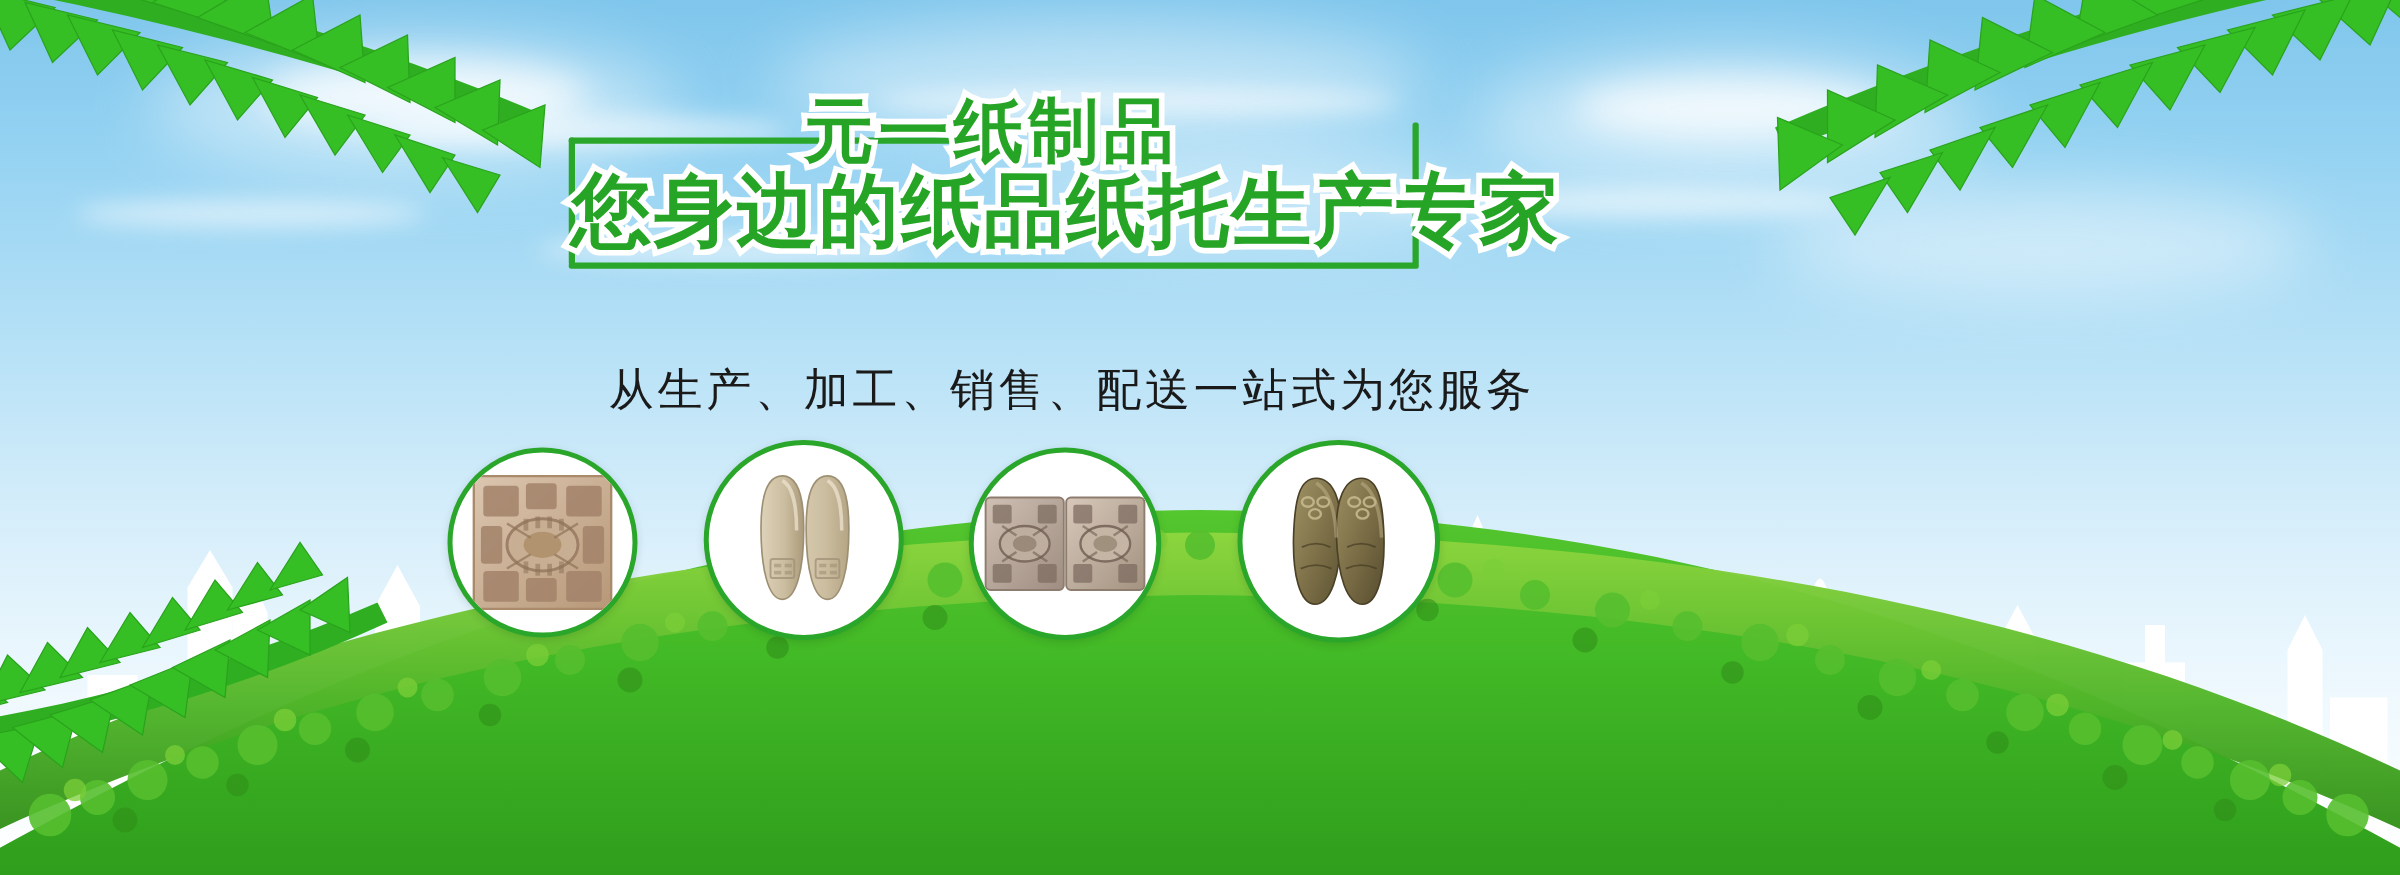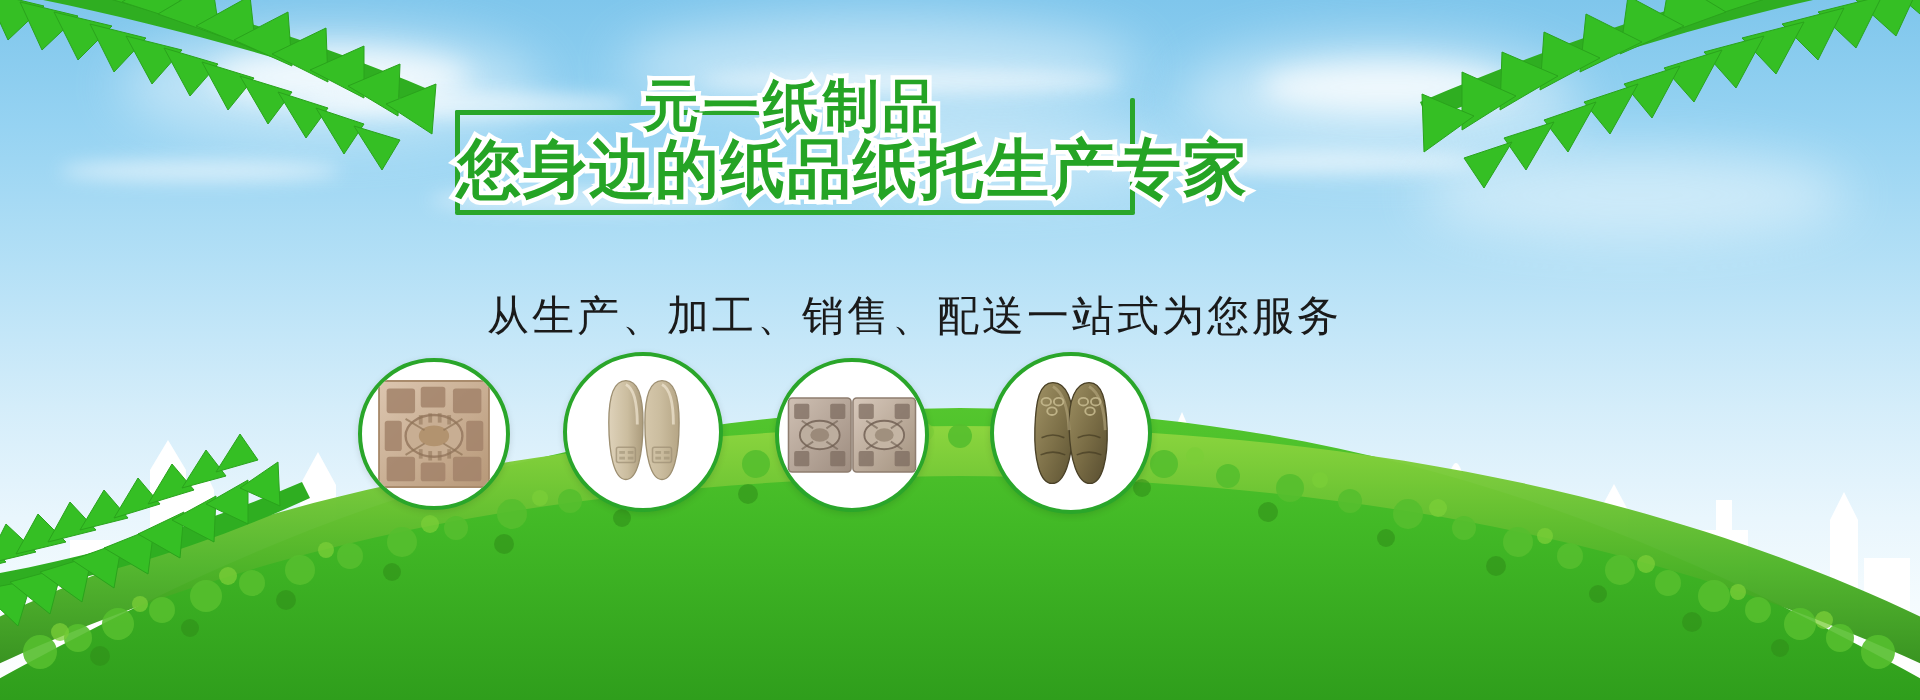--- a/index.html
+++ b/index.html
@@ -62,21 +62,21 @@
     letter-spacing:4px;
   }
   #hl-line2 {
     left:2px; top:56px; font-size:64px; line-height:66px;
     letter-spacing:2px;
   }
 
   #subtitle {
     position:absolute; left:487px; top:288px; white-space:nowrap;
     font-family:"DejaVu Sans","Liberation Sans",sans-serif;
-    font-size:42px; color:#1a1a1a; letter-spacing:3px; font-weight:400;text-align:center;
+    font-size:36px; color:#1a1a1a; letter-spacing:3px; font-weight:400;text-align:center;
   }
 
   
   .pcircle {
     position:absolute; border-radius:50%;
     background:#ffffff; border:4px solid #2aa62a;
     overflow:hidden; display:flex; align-items:center; justify-content:center;
     box-shadow:0 2px 7px rgba(0,0,0,.12);
   }
   .pinner { position:absolute; left:0; top:0; width:100%; height:100%; }

